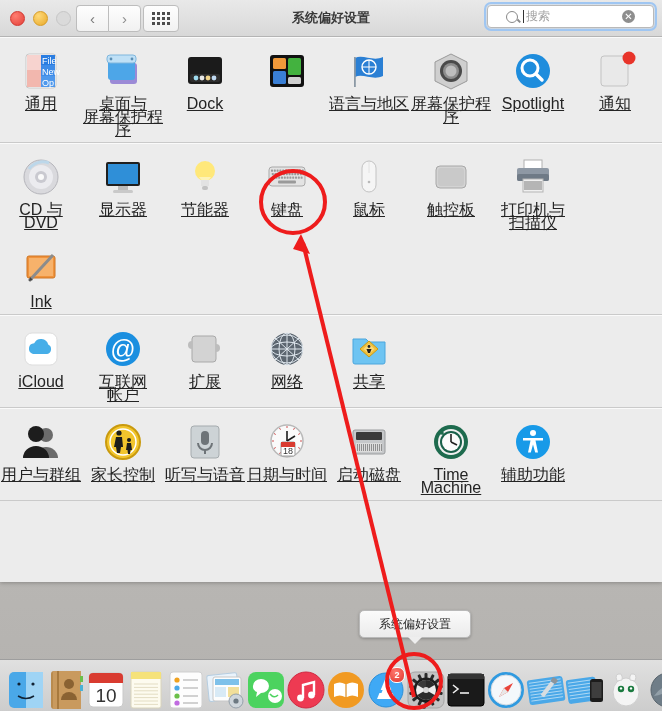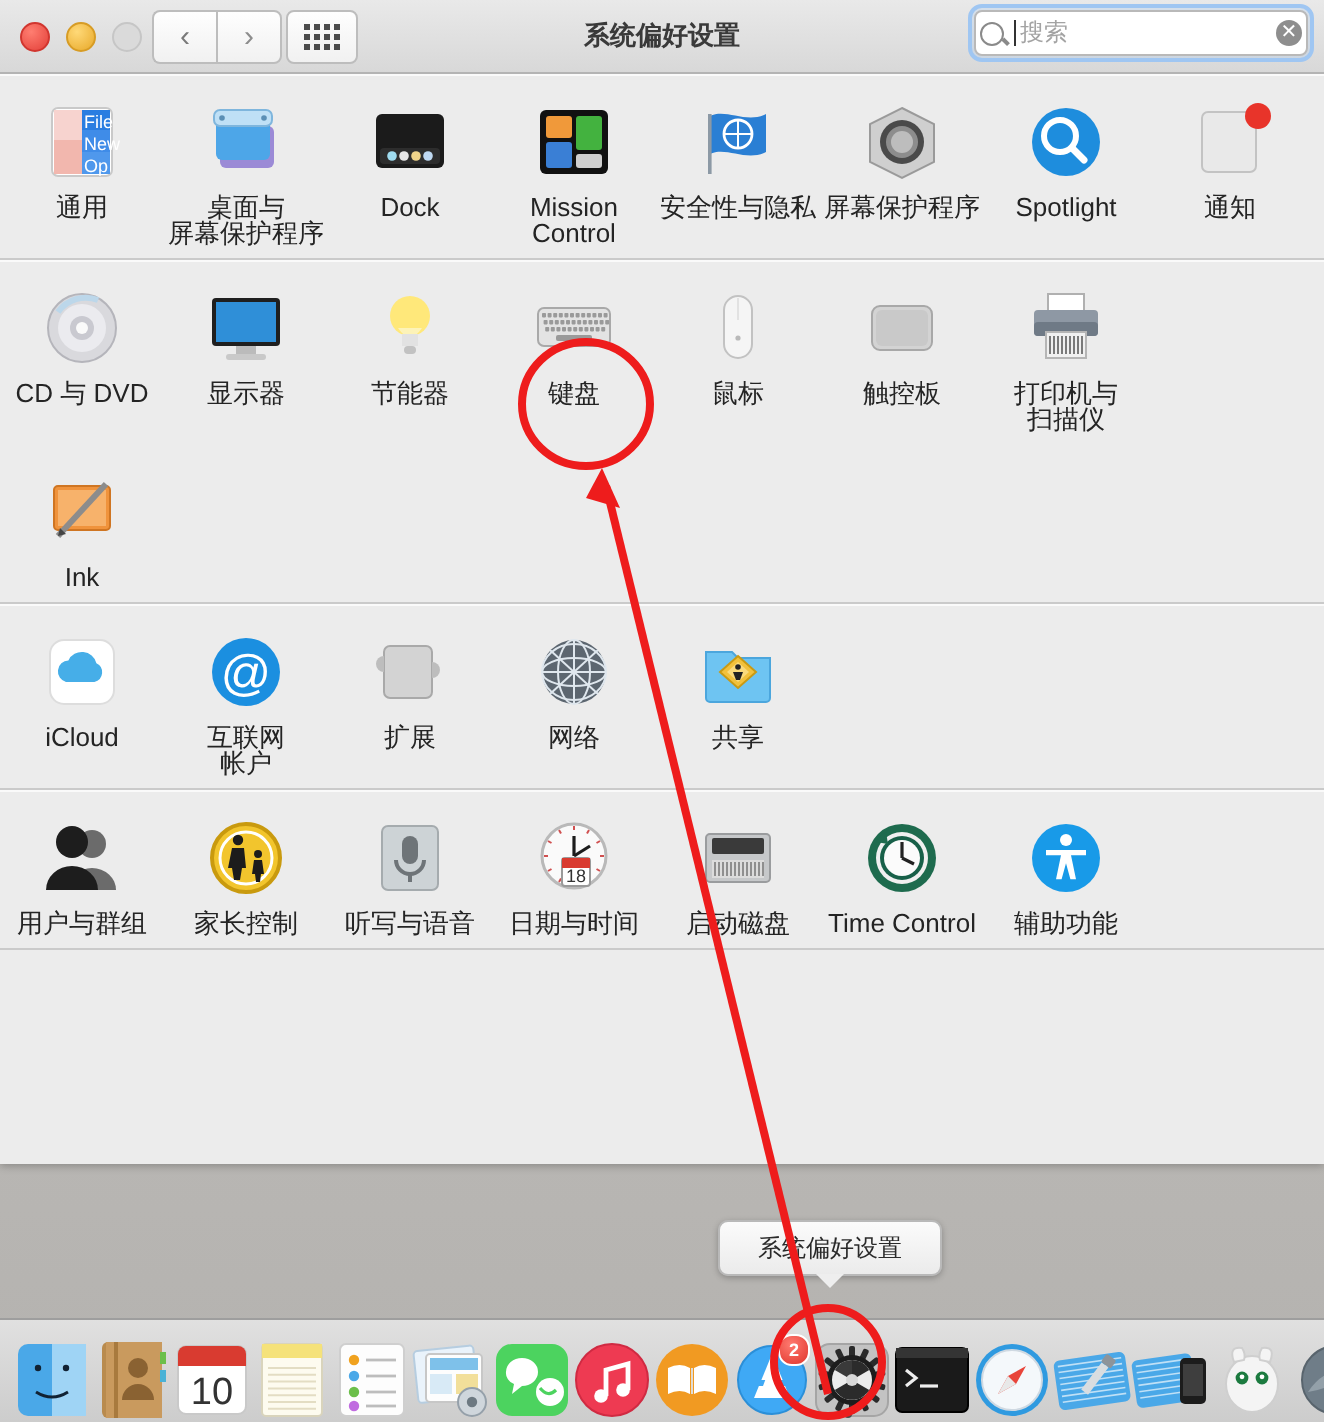--- a/index.html
+++ b/index.html
@@ -30,36 +30,36 @@
     background:linear-gradient(180deg,#fefefe,#f1f1f1);border:1px solid #bdbdbd;border-radius:4px;
     display:flex;align-items:center;justify-content:center;}
   .dotgrid{display:grid;grid-template-columns:repeat(4,3px);grid-gap:2px;}
   .dotgrid i{width:3px;height:3px;background:#4c4c4c;display:block;}
   #win-title{position:absolute;left:0;right:0;top:9px;text-align:center;font-size:13px;
     color:#3a3a3a;font-weight:600;pointer-events:none;}
   #search-wrap{position:absolute;right:8px;top:5px;width:167px;height:23px;}
   #search-ring{position:absolute;inset:-3px;border-radius:7px;border:2px solid #9fc6f2;
      background:rgba(160,198,244,.25);}
   #search-field{position:absolute;inset:0;background:#fff;border:1px solid #b9b9b9;
-    border-radius:4px;display:flex;align-items:center;padding:0 2px;box-sizing:border-box;}
+    border-radius:4px;display:flex;align-items:center;padding:0 18px;box-sizing:border-box;}
   .mag{width:10px;height:10px;border:1.5px solid #8a8a8a;border-radius:50%;position:relative;
      flex:0 0 auto;}
   .mag::after{content:"";position:absolute;width:4px;height:1.5px;background:#8a8a8a;
      right:-4px;bottom:0px;transform:rotate(45deg);}
   #caret{width:1px;height:13px;background:#333;margin:0 2px 0 5px;}
   #search-ph{font-size:12px;color:#a3a3a3;flex:1;}
   #search-clear{width:13px;height:13px;border-radius:50%;background:#8e8e8e;color:#fff;
     font-size:10px;line-height:13px;text-align:center;}
   
   .section{border-bottom:1px solid #cacaca;box-shadow:inset 0 1px 0 #fafafa;}
   .row{display:flex;padding:10px 0 6px 0;}
   .cell{width:82px;margin:0 0px;display:flex;flex-direction:column;align-items:center;}
   .cell .ic{width:47px;height:47px;display:flex;align-items:center;justify-content:center;}
-  .cell .lbl{font-size:13px;color:#242424;text-align:center;line-height:13px;margin-top:3px;
-    width:80px;}
+  .cell .lbl{font-size:16px;color:#242424;text-align:center;line-height:13px;margin-top:3px;
+    width:80px;text-decoration:underline;}
   
   #tooltip{position:absolute;left:359px;top:610px;width:110px;height:26px;
     background:linear-gradient(180deg,#fbfbfb,#ebebeb);border:1px solid #b9b9b9;border-radius:5px;
     display:flex;align-items:center;justify-content:center;font-size:12px;color:#2a2a2a;
     box-shadow:0 1px 3px rgba(0,0,0,.25);}
   #tooltip::after{content:"";position:absolute;bottom:-7px;left:50%;margin-left:-7px;
     width:0;height:0;border-left:7px solid transparent;border-right:7px solid transparent;
     border-top:7px solid #eee;}
   
   #dock{position:absolute;left:0;bottom:0;width:662px;height:52px;
@@ -171,32 +171,31 @@
           <div class="cell">
             <div class="ic">
               <span class="ic-art" style="display: block; width: 44px; height: 44px; position: relative;"><svg xmlns="http://www.w3.org/2000/svg" width="44" height="44" viewBox="0 0 44 44">
                   <rect x="5" y="6" width="34" height="32" rx="3" fill="#111"></rect>
       <rect x="8" y="9" width="13" height="11" rx="1.5" fill="#f0993a"></rect>
       <rect x="23" y="9" width="13" height="17" rx="1.5" fill="#43b23f"></rect>
       <rect x="8" y="22" width="13" height="13" rx="1.5" fill="#3a7fd5"></rect>
       <rect x="23" y="28" width="13" height="7" rx="1.5" fill="#cfcfcf"></rect>
                 </svg></span>
             </div>
-            <div class="lbl">Mission<br>Control</div>
           </div>
           <div class="cell">
             <div class="ic">
               <span class="ic-art" style="display: block; width: 44px; height: 44px; position: relative;"><svg xmlns="http://www.w3.org/2000/svg" width="44" height="44" viewBox="0 0 44 44">
                   <path d="M8 9 C16 5,26 13,36 8 L36 27 C26 32,16 24,8 28 Z" fill="#2a7fd4"></path>
       <circle cx="22" cy="18" r="7" fill="none" stroke="#fff" stroke-width="1.4"></circle>
       <path d="M15 18h14M22 11v14" stroke="#fff" stroke-width="1"></path>
       <rect x="7" y="8" width="1.8" height="30" fill="#8c99a5"></rect>
                 </svg></span>
             </div>
-            <div class="lbl">安全性与隐私</div>
+            <div class="lbl">语言与地区</div>
           </div>
           <div class="cell">
             <div class="ic">
               <span class="ic-art" style="display: block; width: 44px; height: 44px; position: relative;"><svg xmlns="http://www.w3.org/2000/svg" width="44" height="44" viewBox="0 0 44 44">
                   <path d="M22 5 L38 13 L38 32 L22 40 L6 32 L6 13 Z" fill="#cfcfcf" stroke="#9a9a9a"></path>
       <circle cx="22" cy="22" r="11" fill="#4a4a4a"></circle>
                   <circle cx="22" cy="22" r="8" fill="#8d8d8d"></circle>
       <circle cx="22" cy="22" r="5.5" fill="#bdbdbd"></circle>
                 </svg></span>
             </div>
@@ -517,21 +516,21 @@
               <span class="ic-art" style="display: block; width: 44px; height: 44px; position: relative;"><svg xmlns="http://www.w3.org/2000/svg" width="44" height="44" viewBox="0 0 44 44">
                   <circle cx="22" cy="22" r="17" fill="#1e6b4e"></circle>
       <circle cx="22" cy="22" r="13" fill="#f0f0f0"></circle>
                   <circle cx="22" cy="22" r="11" fill="#186049"></circle>
       <circle cx="22" cy="22" r="9" fill="#fbfbfb"></circle>
       <line x1="22" y1="22" x2="22" y2="14" stroke="#222" stroke-width="1.6"></line>
       <line x1="22" y1="22" x2="28" y2="25" stroke="#222" stroke-width="1.6"></line>
       <path d="M10 12 a17 17 0 0 1 4 -3 l1 6 -6 -1 z" fill="#1e6b4e"></path>
                 </svg></span>
             </div>
-            <div class="lbl">Time Control</div>
+            <div class="lbl">Time Machine</div>
           </div>
           <div class="cell">
             <div class="ic">
               <span class="ic-art" style="display: block; width: 44px; height: 44px; position: relative;"><svg xmlns="http://www.w3.org/2000/svg" width="44" height="44" viewBox="0 0 44 44">
                   <circle cx="22" cy="22" r="17" fill="#189ae8"></circle>
       <circle cx="22" cy="13" r="3" fill="#fff"></circle>
       <path d="M12 18 h20 v2.6 h-7.5 l2.5 12 h-2.8 l-2.2 -8 -2.2 8 h-2.8 l2.5 -12 H12 z" fill="#fff"></path>
                 </svg></span>
             </div>
             <div class="lbl">辅助功能</div>

